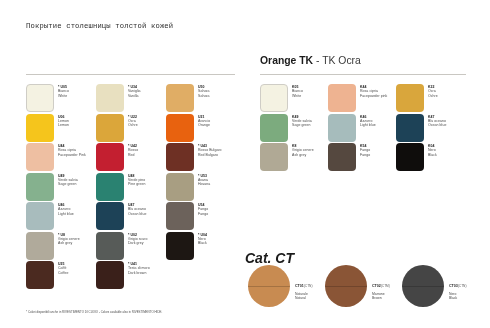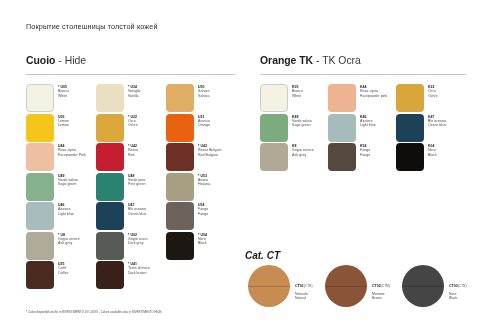--- a/index.html
+++ b/index.html
@@ -20,20 +20,21 @@
 
   
   .page-title {
     position: absolute;
     left: 26px;
     top: 22px;
     font-size: 7.2px;
     letter-spacing: 0.15px;
     color: #2c2c2c;
     white-space: nowrap;
+    font-family: Liberation Mono, monospace;
   }
 
   
   .section-head {
     position: absolute;
     white-space: nowrap;
     font-size: 10.4px;
     color: #1b1b1b;
   }
   .section-head .strong { font-weight: bold; }
@@ -92,21 +93,21 @@
     height: 1px;
     background: rgba(0,0,0,0.18);
   }
   .ct-text { margin-left: 5px; line-height: 1.25; white-space: nowrap; }
   .ct-code { font-size: 3.6px; font-weight: bold; color: #1d1d1d; }
   .ct-sub  { font-size: 3.2px; color: #5a5a5a; }
   .ct-it, .ct-en { font-size: 3.4px; color: #4a4a4a; }
 
   .cat-label {
     position: absolute;
-    font-size: 10px;
+    font-size: 14px;
     font-weight: bold;
     font-style: italic;
     color: #1b1b1b;
   }
 
   
   .footnote {
     position: absolute;
     left: 26px;
     bottom: 14px;
@@ -116,24 +117,20 @@
     letter-spacing: 0.02px;
   }
 </style>
 </head>
 <body>
 
 <div id="page">
 
   <div class="page-title">Покрытие столешницы толстой кожей</div>
 
-  <div class="section-head" style="left:26px; top:55px;">
-    <span class="strong">Cuoio</span>
-    <span class="light">- Hide</span>
-  </div>
   <div class="rule" style="left:26px; top:74px; width:209px;"></div>
 
   <div class="grid" id="grid-cuoio" style="left: 0px; top: 0px;">
       <div class="sw-cell" style="left: 26px; top: 84px;">
         <div class="chip outlined" style="background: rgb(244, 242, 226);"></div>
         <div class="sw-text">
           <div class="sw-code">* U05</div>
           <div class="sw-it">Bianco</div>
           <div class="sw-en">White</div>
         </div>

